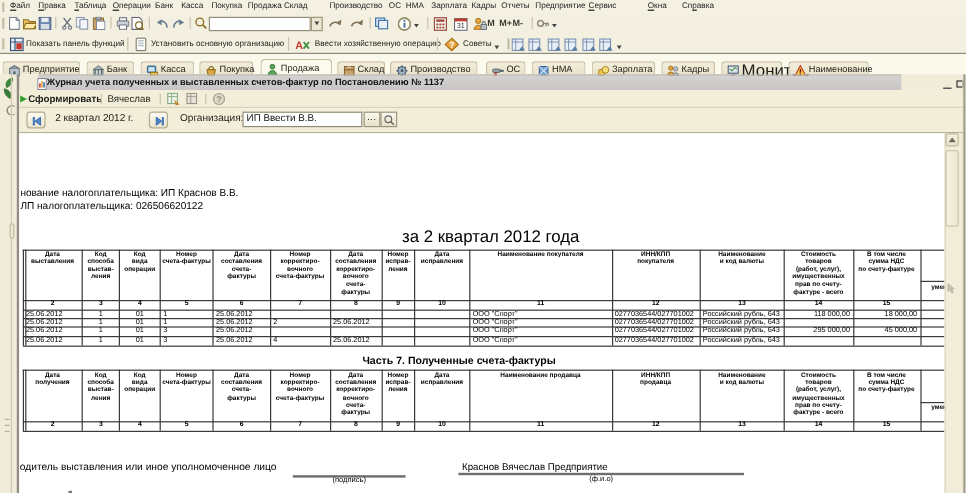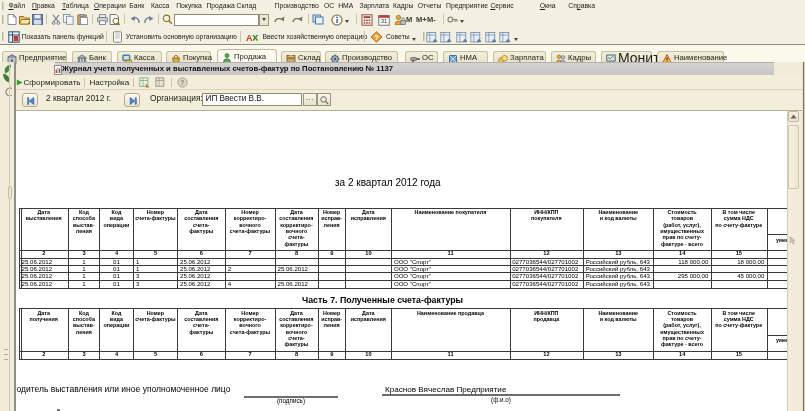--- a/index.html
+++ b/index.html
@@ -386,21 +386,21 @@
         <div style="position:absolute;left:4px;top:1.5px;width:10px;height:10px;">
           <svg width="10" height="10" viewBox="0 0 10 10">
             <path d="M5 0.6 L9.6 9.4 H0.4z" fill="#f2c744" stroke="#c0392b" stroke-width="0.9"></path>
             <rect x="4.4" y="3.4" width="1.2" height="3.2" fill="#7a1d12"></rect>
             <rect x="4.4" y="7.3" width="1.2" height="1.2" fill="#7a1d12"></rect>
           </svg>
         </div>
         <div style="position:absolute;left:16px;top:1.2px;font-size:7.7px;line-height:8px;color:#1e1e18;white-space:nowrap;">Наименование</div>
       </div>
     </div>
-    <div style="position:absolute;left:23px;top:62px;width:719px;height:13.4px;background:linear-gradient(#d5d3d2,#c8c6c4);border-top:1px solid #b3b1af;margin-left:32px;">
+    <div style="position:absolute;left:0;top:62px;width:719px;height:13.4px;background:linear-gradient(#d5d3d2,#c8c6c4);border-top:1px solid #b3b1af;margin-left:32px;">
       <div style="position:absolute;left:-1.5px;top:2px;width:8px;height:9.5px;">
         <svg width="8" height="10" viewBox="0 0 8 10">
           <rect x="0.5" y="0.5" width="7" height="9" fill="#fff" stroke="#778" stroke-width="0.8"></rect>
           <rect x="1.6" y="4.5" width="1.3" height="3.5" fill="#c23b2e"></rect>
           <rect x="3.3" y="2.5" width="1.3" height="5.5" fill="#e8a33d"></rect>
           <rect x="5" y="3.5" width="1.3" height="4.5" fill="#3a6ea5"></rect>
         </svg>
       </div>
       <div style="position:absolute;left:7px;top:1.2px;font-size:7.7px;font-weight:bold;line-height:9px;color:#111;white-space:nowrap;">Журнал учета полученных и выставленных счетов-фактур по Постановлению № 1137</div>
       <div style="position:absolute;left:753.5px;top:9.5px;width:7px;height:1.8px;background:#333;"></div>
@@ -424,23 +424,23 @@
     <div style="position:absolute;left:3.5px;top:348.5px;width:4.5px;height:1px;background:#b5b09a;"></div>
     <div style="position:absolute;left:3.5px;top:353.5px;width:4.5px;height:1px;background:#b5b09a;"></div>
     <div style="position:absolute;left:3.5px;top:358.5px;width:4.5px;height:1px;background:#b5b09a;"></div>
     <div style="position:absolute;left:13.5px;top:62px;width:2px;height:349px;background:#908d83;"></div>
     <div style="position:absolute;left:15.5px;top:75.4px;width:789.5px;height:13.6px;background:#f2eeda;">
       <div style="position:absolute;left:0.2px;top:3.8px;width:7px;height:7px;">
         <svg width="7" height="7" viewBox="0 0 7 7">
           <path d="M0.8 0.5 L6.5 3.5 L0.8 6.5z" fill="#2f9e2f"></path>
         </svg>
       </div>
-      <div style="position:absolute;left:8px;top:2.8px;font-size:8.1px;line-height:9px;color:#1e1e18;">Сформировать</div>
+      <div style="position:absolute;left:8px;top:2.8px;font-size:8.1px;line-height:9px;color:#1e1e18;font-weight:bold;">Сформировать</div>
       <div style="position:absolute;left:68.5px;top:2.5px;width:1px;height:9px;background:#c8c3ab;"></div>
-      <div style="position:absolute;left:74px;top:2.8px;font-size:8.1px;line-height:9px;color:#1e1e18;">Настройка</div>
+      <div style="position:absolute;left:74px;top:2.8px;font-size:8.1px;line-height:9px;color:#1e1e18;">Вячеслав</div>
       <div style="position:absolute;left:117.5px;top:2.5px;width:1px;height:9px;background:#c8c3ab;"></div>
       <div style="position:absolute;left:123.5px;top:1.5px;width:12px;height:11px;">
         <svg width="12" height="11" viewBox="0 0 12 11">
           <rect x="0.8" y="0.8" width="8" height="8.5" fill="#eef3ea" stroke="#7aa37a" stroke-width="0.8"></rect>
           <path d="M0.8 3.5 h8 M4 0.8 v8.5" stroke="#7aa37a" stroke-width="0.7"></path>
           <path d="M6.2 6.2 l4.6 3.8 l-2 0.4 L7.4 11z" fill="#c8872e"></path>
         </svg>
       </div>
       <div style="position:absolute;left:139.5px;top:1.5px;width:12px;height:11px;">
         <svg width="12" height="11" viewBox="0 0 12 11">
@@ -493,21 +493,22 @@
     <div style="position:absolute;left:788.5px;top:236px;width:7px;height:9px;">
       <svg width="7" height="9" viewBox="0 0 7 9">
         <path d="M1 0.5 L1 7 L2.8 5.4 L4.2 8.2 L5.4 7.6 L4 4.9 L6.2 4.7z" fill="#c7c3b4" stroke="#a8a494" stroke-width="0.5"></path>
       </svg>
     </div>
     <div style="position:absolute;left:801.5px;top:62px;width:1.3px;height:349px;background:#e6e2cf;"></div>
     <div style="position:absolute;left:802.8px;top:62px;width:1.4px;height:349px;background:#7a7766;"></div>
     <div style="position:absolute;left:804.2px;top:62px;width:0.8px;height:349px;background:#cfcbb8;"></div>
     <div style="position:absolute;left:16px;top:110.8px;width:771px;height:300.2px;background:#fff;overflow:hidden;">
       <div style="position:absolute;left:0;top:-110.8px;width:771px;height:411px;">
-        <div style="position:absolute;left:319px;top:179px;width:88px;text-align:center;font-size:10px;line-height:8px;color:#000;white-space:nowrap;">за 2 квартал 2012 года</div>
+        <div style="position:absolute;left:1px;top:154.8px;font-size:8.4px;line-height:10.8px;color:#000;white-space:nowrap;">нование налогоплательщика: ИП Краснов В.В.<br>ЛП налогоплательщика: 026506620122</div>
+        <div style="position:absolute;left:319px;top:193px;width:88px;text-align:center;font-size:14px;line-height:8px;color:#000;white-space:nowrap;">за 2 квартал 2012 года</div>
         <div style="position:absolute;left:286px;top:295.6px;width:160px;text-align:center;font-size:8.8px;font-weight:bold;line-height:9px;color:#000;white-space:nowrap;">Часть 7. Полученные счета-фактуры</div>
         <div style="position:absolute;left:3px;top:207.7px;width:1px;height:80.10000000000002px;background:#3a3a3a;"></div>
         <div style="position:absolute;left:52.400000000000006px;top:207.7px;width:1px;height:80.10000000000002px;background:#3a3a3a;"></div>
         <div style="position:absolute;left:83.4px;top:207.7px;width:1px;height:80.10000000000002px;background:#3a3a3a;"></div>
         <div style="position:absolute;left:117.4px;top:207.7px;width:1px;height:80.10000000000002px;background:#3a3a3a;"></div>
         <div style="position:absolute;left:161.4px;top:207.7px;width:1px;height:80.10000000000002px;background:#3a3a3a;"></div>
         <div style="position:absolute;left:209.2px;top:207.7px;width:1px;height:80.10000000000002px;background:#3a3a3a;"></div>
         <div style="position:absolute;left:258.9px;top:207.7px;width:1px;height:80.10000000000002px;background:#3a3a3a;"></div>
         <div style="position:absolute;left:302px;top:207.7px;width:1px;height:80.10000000000002px;background:#3a3a3a;"></div>
         <div style="position:absolute;left:329.3px;top:207.7px;width:1px;height:80.10000000000002px;background:#3a3a3a;"></div>

